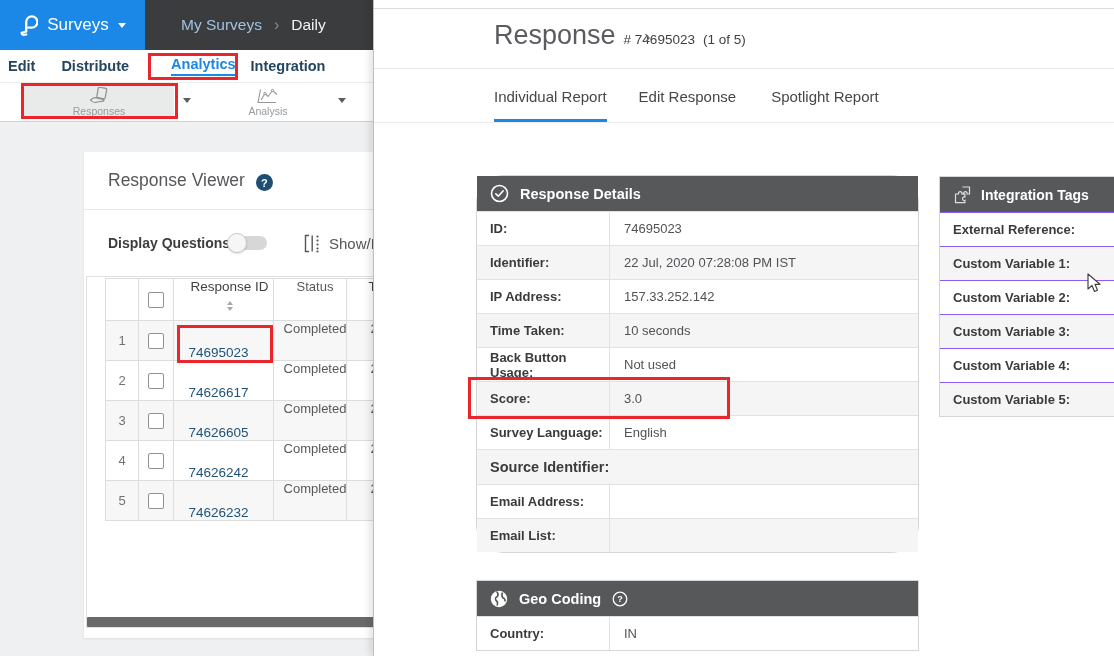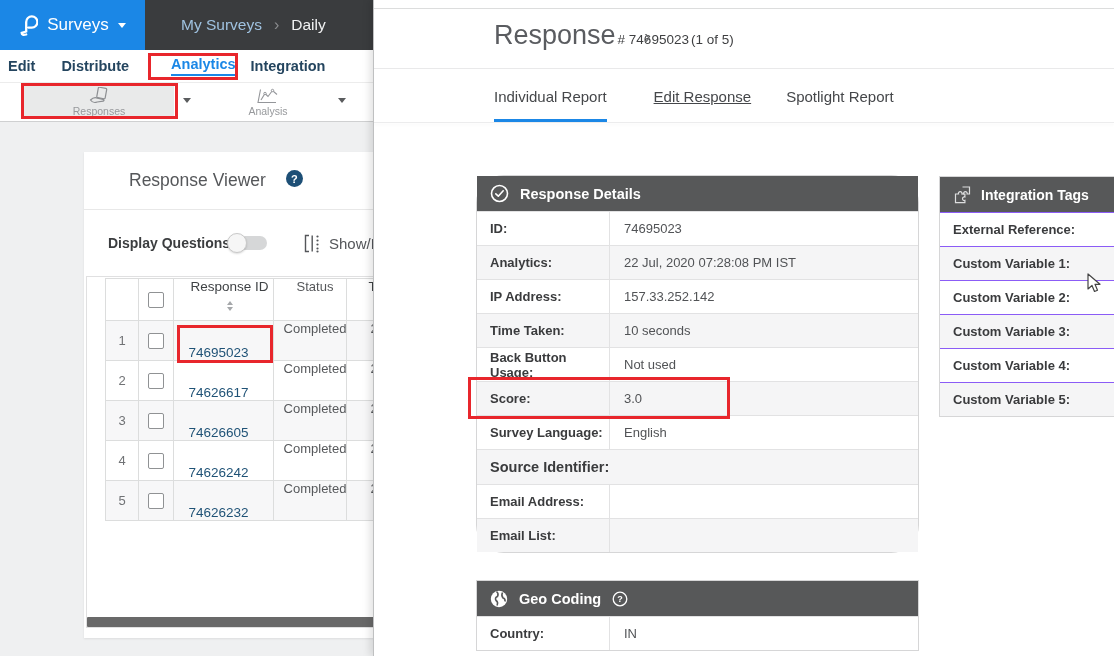--- a/index.html
+++ b/index.html
@@ -24,21 +24,21 @@
   
   .toolbar { left:0; top:83px; width:373px; height:39px; background:#fff; border-bottom:1px solid #cfd0d1; }
   .toolbtn { position:absolute; display:flex; flex-direction:column; align-items:center; justify-content:center; gap:1px; cursor:pointer; }
   .toolbtn .tlabel { font-size:10.5px; color:#97999c; }
   .resp-btn { left:24px; top:2px; width:150px; height:34px; background:#e9eaea; }
   .anal-btn { left:218px; top:2px; width:100px; height:34px; background:#fff; }
   .tb-caret { position:absolute; width:0; height:0; border-left:4px solid transparent; border-right:4px solid transparent; border-top:5px solid #5a5c5e; cursor:pointer; }
 
   
   .card { left:84px; top:152px; width:300px; height:486px; background:#fff; box-shadow:0 1px 2px rgba(0,0,0,.08); }
-  .cardtitle { position:absolute; left:24px; top:18px; font-size:17.5px; color:#55575a; display:flex; align-items:flex-start; gap:20px;margin-left:21px; }
+  .cardtitle { position:absolute; left:24px; top:18px; font-size:17.5px; color:#55575a; display:flex; align-items:flex-end; gap:11px; }
   .helpdot { width:17px; height:17px; border-radius:50%; background:#1d4f76; color:#fff; font-size:11px; font-weight:700; display:flex; align-items:center; justify-content:center; cursor:pointer; }
   .card-div { position:absolute; left:0; top:57px; width:100%; height:1px; background:#e8e8e8; }
   .dq-label { position:absolute; left:24px; top:83px; font-size:14px; font-weight:700; color:#3b3d3f; }
   .toggle { position:absolute; left:146px; top:84px; width:37px; height:14px; background:#d6d7d8; border-radius:7px; cursor:pointer; }
   .toggle .knob { position:absolute; left:-3px; top:-3px; width:20px; height:20px; border-radius:50%; background:#f6f6f6; border:1px solid #c9c9c9; box-shadow:0 1px 2px rgba(0,0,0,.15); }
   .showhide { position:absolute; left:220px; top:82px; display:flex; align-items:center; gap:8px; cursor:pointer; }
   .showhide .sh-txt { font-size:15px; color:#54565a; white-space:nowrap; }
 
   
   .tblbox { position:absolute; left:2px; top:124px; width:297px; height:352px; border:1px solid #e0e0e1; background:#fff; }
@@ -56,30 +56,30 @@
   .c.tmv { color:#56585b; font-size:13px; }
   .cbox { width:16px; height:16px; border:1px solid #909294; border-radius:2px; background:#fff; cursor:pointer; }
   .sort { display:inline-flex; flex-direction:column; gap:2px; }
   .sort i { display:block; width:0; height:0; border-left:3.5px solid transparent; border-right:3.5px solid transparent; }
   .sort .up { border-bottom:4px solid #a5a7aa; } .sort .dn { border-top:4px solid #a5a7aa; }
   .hscroll { position:absolute; left:3px; top:465px; width:292px; height:10px; background:#696969; border-radius:1px; cursor:pointer; }
 
   
   .overlay { left:373px; top:0; width:741px; height:656px; background:#fff; border-left:1px solid #bfc0c1; box-shadow:-3px 0 8px rgba(0,0,0,.12); overflow:hidden; }
   .ov-topline { position:absolute; left:0; top:8px; width:100%; height:1px; background:#dcdddd; }
-  .ov-head { position:absolute; left:120px; top:20px; display:flex; align-items:baseline; gap:2px; }
+  .ov-head { position:absolute; left:120px; top:20px; display:flex; align-items:baseline; gap:8px; }
   .ov-title { font-size:27px; color:#5a5c60; }
   .ov-sub { font-size:13.5px; color:#3e3f41; }
   .ov-count { font-size:13.5px; color:#3e3f41; }
   .ov-next { position:absolute; left:270px; top:26px; font-size:20px; color:#6f7173; cursor:pointer; line-height:1; }
   .ov-div { position:absolute; left:0; top:68px; width:100%; height:1px; background:#e9e9ea; }
   .ov-tabs { position:absolute; left:120px; top:80px; display:flex; height:42px; }
   .ovtab { font-size:15px; color:#45474a; cursor:pointer; padding-top:8px; }
   .ovtab.active { border-bottom:3px solid #1b87e6; padding-bottom:8px; }
-  .ovtab.g1 { margin-left:47px;text-decoration:underline; } .ovtab.g2 { margin-left:35px; }
+  .ovtab.g1 { margin-left:32px; } .ovtab.g2 { margin-left:35px; }
   .ov-tabline { position:absolute; left:0; top:122px; width:100%; height:1px; background:#ececed; box-shadow:0 2px 3px rgba(0,0,0,.05); }
 
   
   .sec { position:absolute; background:#fff; border:1px solid #d6d6d7; }
   .sec-h { height:35px; background:#575859; color:#fff; display:flex; align-items:center; gap:11px; padding:0 13px; font-weight:700; font-size:14.5px; }
   .drow { height:34px; display:flex; border-top:1px solid #e2e2e3; }
   .drow:first-of-type { border-top:none; }
   .drow.alt { background:#f5f5f6; }
   .drow .lbl { flex:0 0 133px; display:flex; align-items:center; padding-left:13px; font-weight:700; font-size:13px; color:#3a3b3d; border-right:1px solid #e2e2e3; }
   .drow .val { flex:1; display:flex; align-items:center; padding-left:14px; font-size:13px; color:#515356; }
@@ -258,21 +258,21 @@
         <circle cx="9.5" cy="9.5" r="8" fill="none" stroke="#fff" stroke-width="1.6"></circle>
         <polyline points="5.8,9.8 8.3,12.2 13.2,6.8" fill="none" stroke="#fff" stroke-width="1.6" stroke-linecap="round" stroke-linejoin="round"></polyline>
       </svg>
       <span>Response Details</span>
     </div>
     <div class="drow">
       <span class="lbl">ID:</span>
       <span class="val">74695023</span>
     </div>
     <div class="drow alt">
-      <span class="lbl">Analytics:</span>
+      <span class="lbl">Identifier:</span>
       <span class="val">22 Jul, 2020 07:28:08 PM IST</span>
     </div>
     <div class="drow">
       <span class="lbl">IP Address:</span>
       <span class="val">157.33.252.142</span>
     </div>
     <div class="drow alt">
       <span class="lbl">Time Taken:</span>
       <span class="val">10 seconds</span>
     </div>

